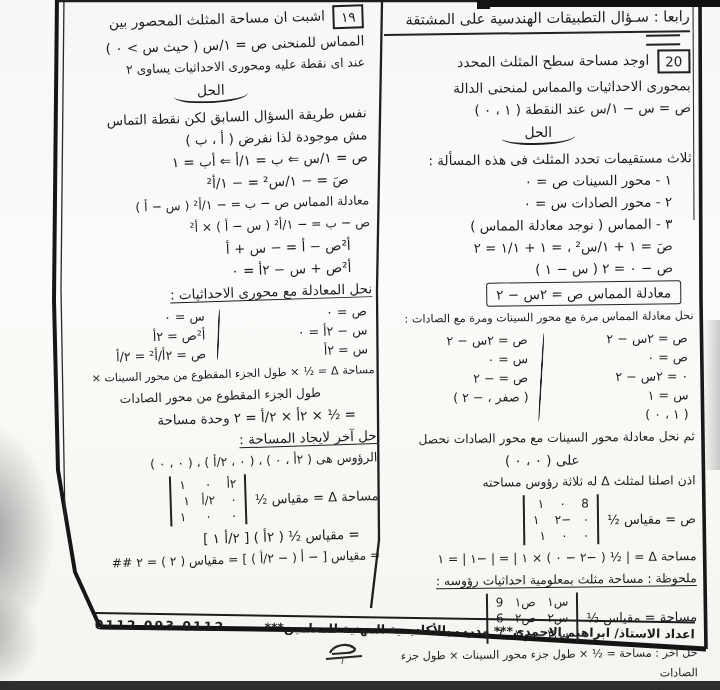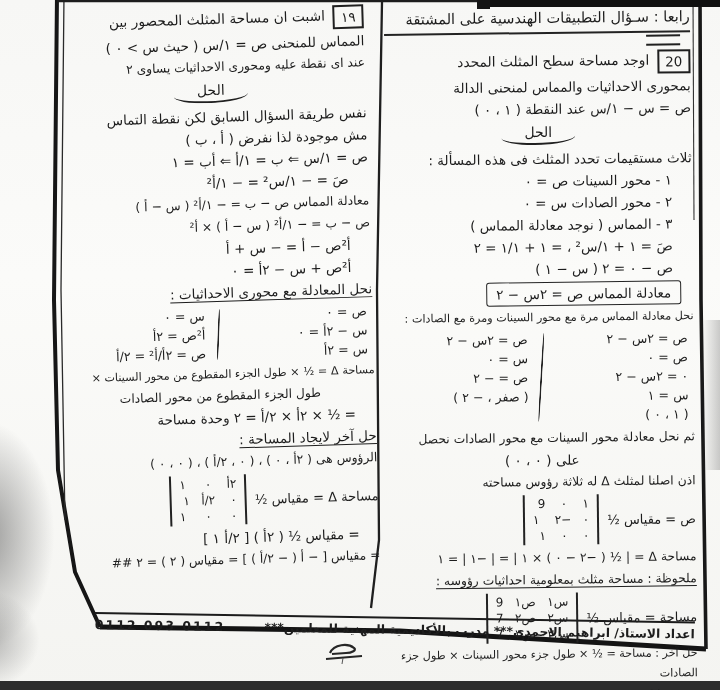--- a/index.html
+++ b/index.html
@@ -124,36 +124,36 @@
 
     <div>
         <div class="hl small">ثم نحل معادلة محور السينات مع محور الصادات نحصل</div>
         <div class="hl ctr">على ( ٠ ، ٠ )</div>
         <div class="hl small">اذن اصلنا لمثلث Δ له ثلاثة رؤوس مساحته</div>
       </div>
 
     <div class="matrow">
       <span class="matprefix">ص = مقياس ½</span>
       <span class="matbody">
-          <div class="hl">١    ٠    9</div>
+          <div class="hl">8    ٠    ١</div>
           <div class="hl">٠   −٢    ١</div>
           <div class="hl">٠    ٠    ١</div>
         </span>
     </div>
 
     <div>
         <div class="hl small">مساحة Δ = | ½ ( −٢ − ٠ ) × ١ | = | −١ | = ١</div>
         <div class="hl small und">ملحوظة : مساحة مثلث بمعلومية احداثيات رؤوسه :</div>
       </div>
 
     <div class="matrow">
       <span class="matprefix">مساحة = مقياس ½</span>
       <span class="matbody">
           <div class="hl">س١   ص١   9</div>
-          <div class="hl">س٢   ص٢   7</div>
+          <div class="hl">س٢   ص٢   6</div>
           <div class="hl">س٣   ص٣   7</div>
         </span>
     </div>
 
     <div>
         <div class="hl tiny">حل آخر : مساحة = ½ × طول جزء محور السينات × طول جزء الصادات</div>
         <div class="hl ind">= ½ × ١ × ٢ = ١   ##</div>
       </div>
   </div>
 

